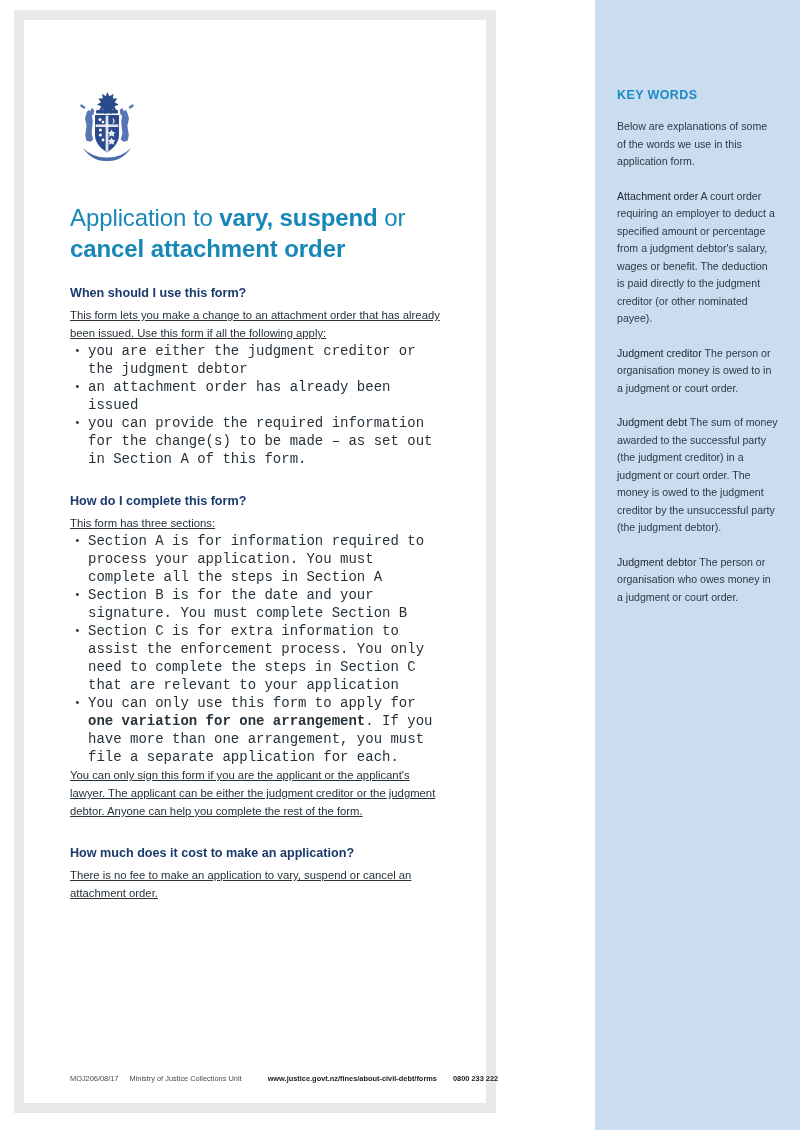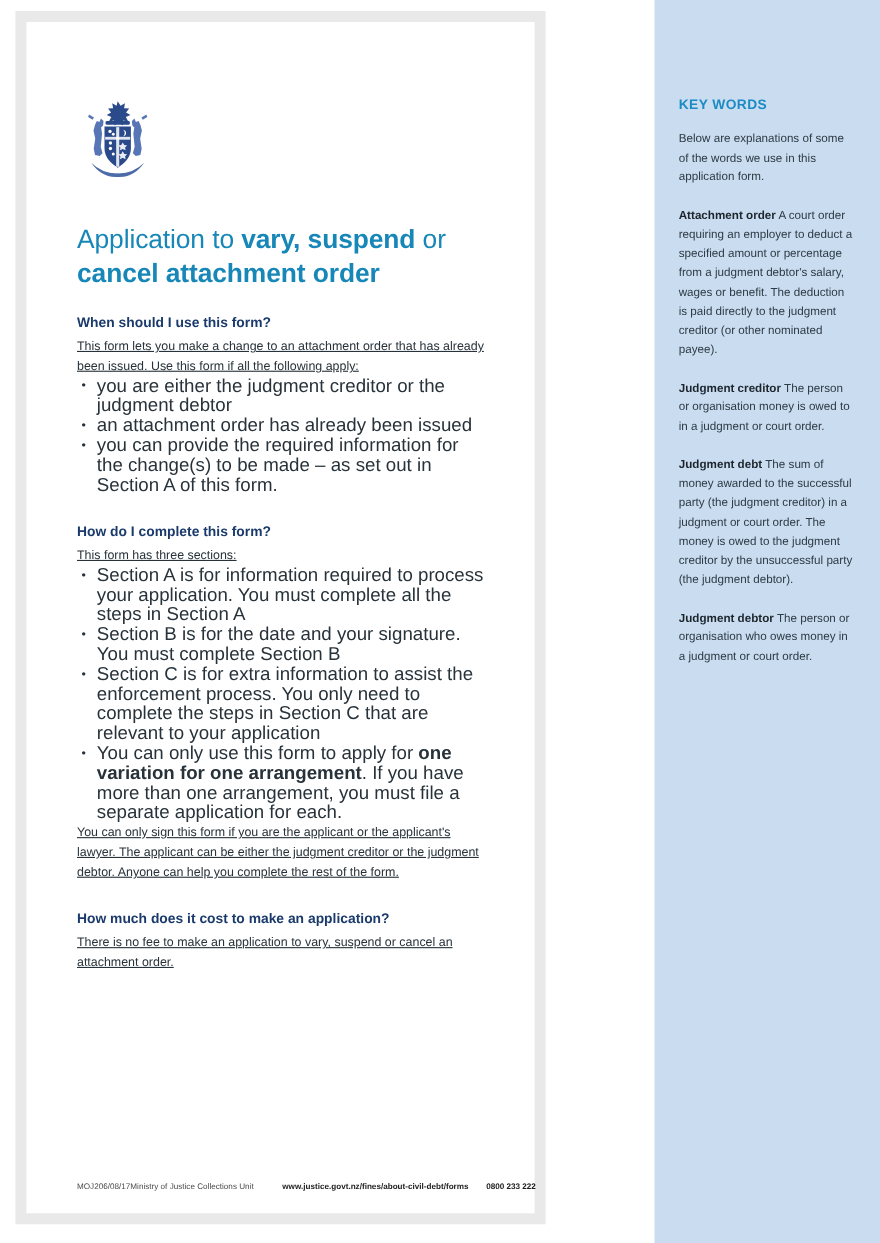--- a/index.html
+++ b/index.html
@@ -34,21 +34,21 @@
     font-size: 10.6px;
     line-height: 17.5px;
     margin: 0 0 17px 0;
   }
   .kw-def {
     color: #2e3a44;
     font-size: 10.6px;
     line-height: 17.5px;
     margin: 0 0 17px 0;
   }
-  .kw-def b { font-weight: bold; color: #1d252c; }
+  .kw-def b { font-weight: normal; color: #1d252c; }
 
   
   .page-frame {
     position: absolute;
     left: 14px; top: 10px;
     width: 482px; height: 1103px;
     background: #e9e9e9;
     padding: 10px;
   }
   .page {
@@ -84,45 +84,46 @@
     color: #27323a;
     font-size: 11.3px;
     line-height: 18px;
     margin: 0;
     text-decoration: underline;
   }
   ul.blist { list-style: none; margin: 0; padding: 0; }
   ul.blist li {
     position: relative;
     color: #27323a;
-    font-size: 17px;
+    font-size: 14px;
     line-height: 18px;
     padding-left: 18px;
     margin: 0;
+    font-family: Liberation Mono, monospace;
   }
   ul.blist li:before {
     content: "\2022";
     position: absolute;
     left: 4px; top: 0;
     color: #27323a;
     font-size: 11.3px;
   }
   ul.blist li b { font-weight: bold; }
 
   
   .footer {
     position: absolute;
     left: 46px; bottom: 20px;
     width: 480px;
     white-space: nowrap;
     font-size: 7.4px;
     color: #4a4a4a;
   }
   .footer span { display: inline-block; vertical-align: baseline; }
-  .f-code { }
+  .f-code { margin-right: 11px; }
   .f-org  { margin-right: 26px; }
   .f-url  { font-weight: bold; color: #1d1d1d; margin-right: 16px; }
   .f-tel  { font-weight: bold; color: #1d1d1d; }
 </style>
 </head>
 <body>
 
 <div class="page-frame">
   <div class="page">
 

